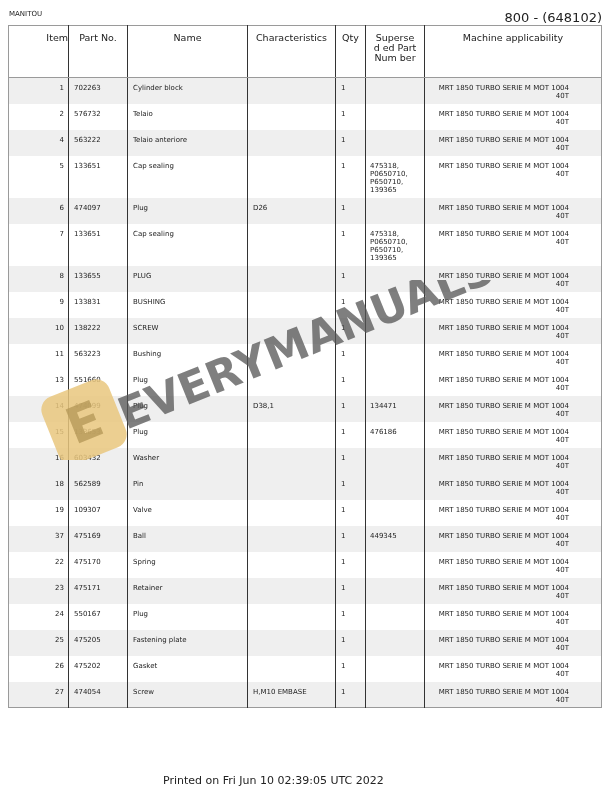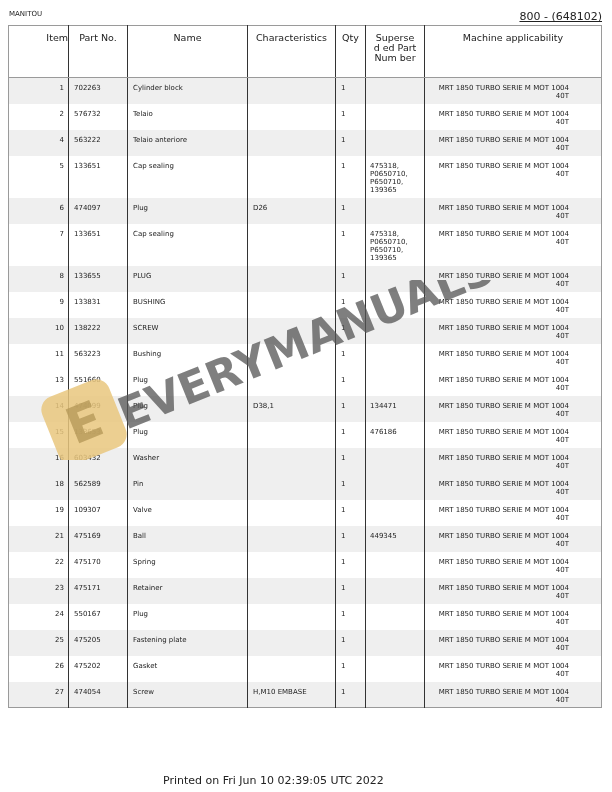--- a/index.html
+++ b/index.html
@@ -1,19 +1,19 @@
 <!DOCTYPE html>
 <html><head>
 <meta charset="utf-8">
 <style>
   html, body { margin:0; padding:0; }
   body { width:612px; height:792px; background:#ffffff; position:relative; overflow:hidden;
          font-family:"DejaVu Sans", sans-serif; color:#222; }
   .hdr-left { position:absolute; left:9px; top:10px; font-size:7px; }
-  .hdr-right { position:absolute; right:10px; top:10px; font-size:11px;text-decoration:underline; }
+  .hdr-right { position:absolute; right:10px; top:10px; font-size:13px; }
   .tbl { position:absolute; left:8px; top:25px; width:593px; border:1px solid #9a9a9a;
          border-collapse:collapse; table-layout:fixed; }
   .tbl th, .tbl td { border-left:1px solid #333; padding:0; vertical-align:top; }
   .tbl th:first-child, .tbl td:first-child { border-left:none;text-align:right; }
   .tbl th { font-weight:normal; font-size:9.5px; height:52px; padding-top:7px; text-align:center;
             line-height:10px; border-bottom:1px solid #9a9a9a; box-sizing:border-box; }
   .tbl th.item { border-left:none; }
   .tbl th.sup { word-break:break-all; padding-left:6px; padding-right:6px; }
   .tbl td { font-size:7px; line-height:8px; padding:6px 4px 0 5px; height:26px; box-sizing:border-box; }
   .tbl tr.tall td { height:42px; }
@@ -192,21 +192,21 @@
       <tr>
         <td>19</td>
         <td>109307</td>
         <td>Valve</td>
         <td></td>
         <td>1</td>
         <td class="sup"></td>
         <td class="mach">MRT 1850 TURBO SERIE M MOT 1004 40T</td>
       </tr>
       <tr class="g">
-        <td>21</td>
+        <td>37</td>
         <td>475169</td>
         <td>Ball</td>
         <td></td>
         <td>1</td>
         <td class="sup">449345</td>
         <td class="mach">MRT 1850 TURBO SERIE M MOT 1004 40T</td>
       </tr>
       <tr>
         <td>22</td>
         <td>475170</td>

